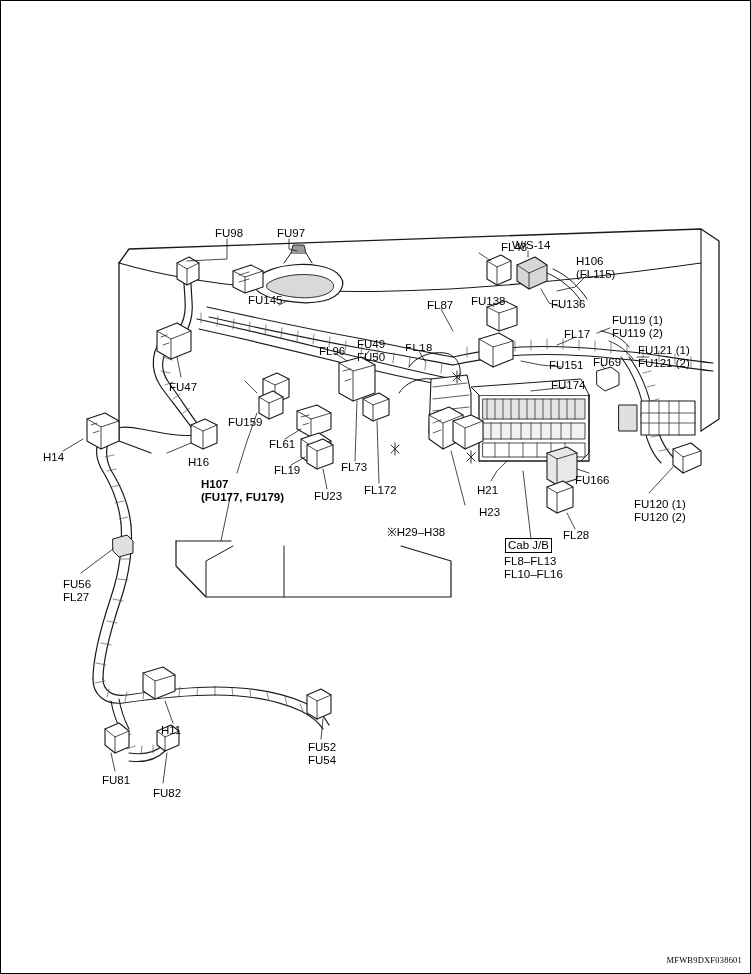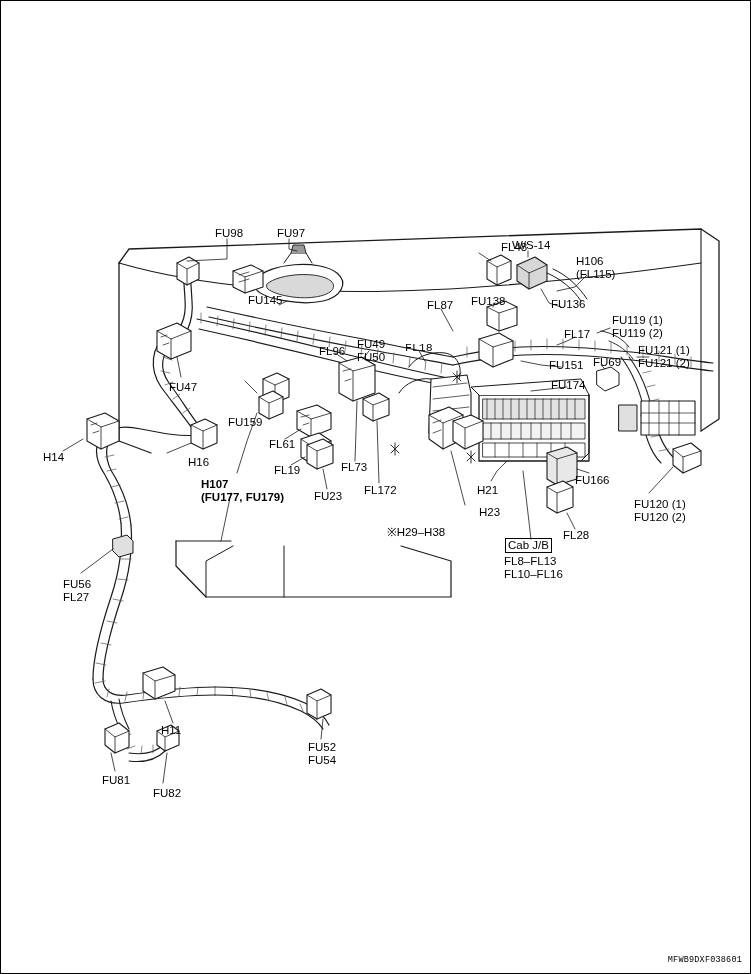--- a/index.html
+++ b/index.html
@@ -44,21 +44,21 @@
   }
   .label.boxed {
     border: 1px solid #000000;
     padding: 0px 2px 1px 2px;
     line-height: 12px;
   }
   .code {
     position: absolute;
     right: 8px;
     bottom: 8px;
-    font-family: Liberation Mono, monospace;
+    font-family: Liberation Serif, serif;
     font-size: 8.5px;
     color: #000000;
     letter-spacing: 0.2px;
   }
 </style>
 </head>
 <body>
 
 <div id="page">
   <div id="diagram-area">

